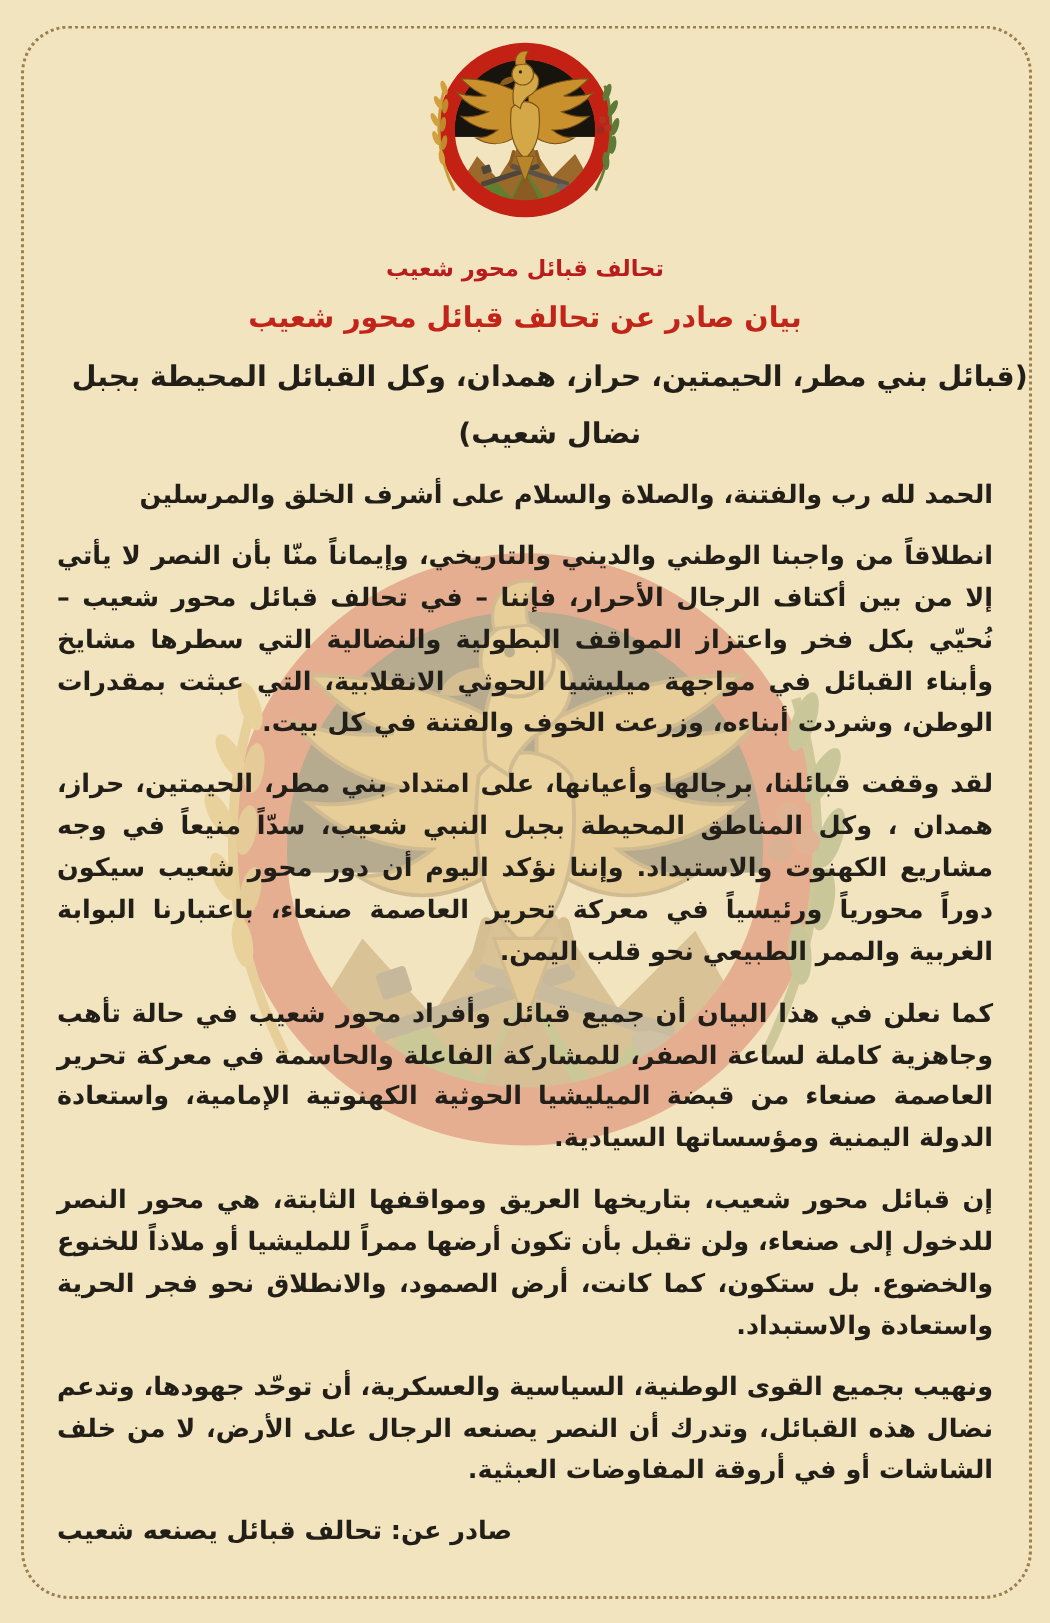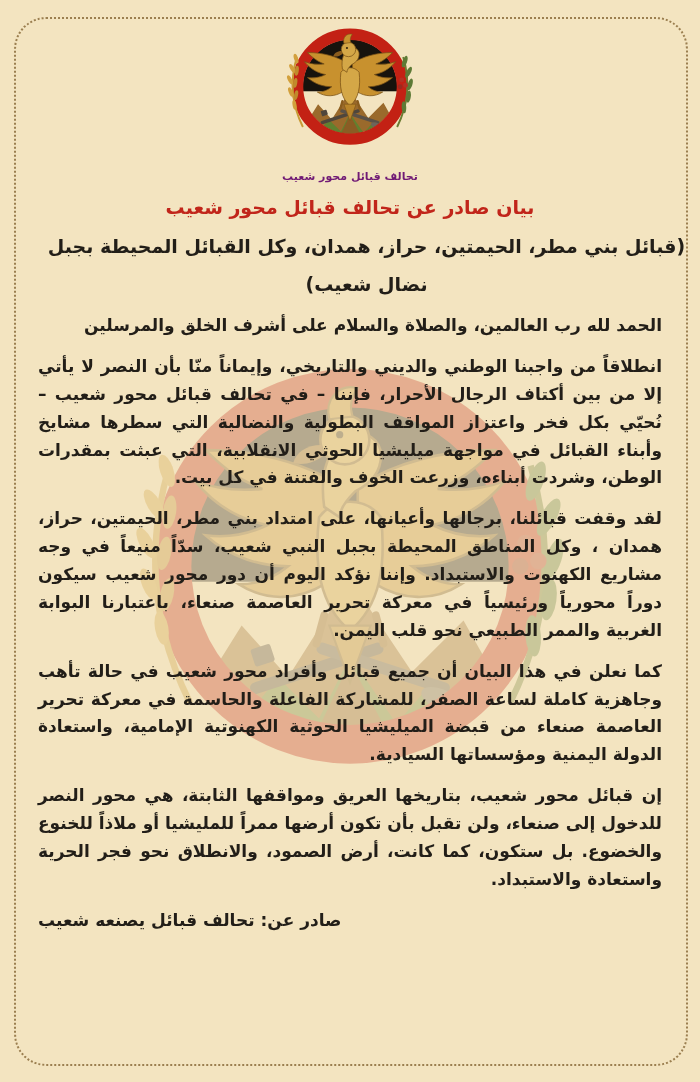--- a/index.html
+++ b/index.html
@@ -32,23 +32,23 @@
     z-index:2;
     direction:rtl;
   }
   .emblem-wrap {
     padding-top:13px;
     text-align:center;
   }
   .emblem-main { width:152px; height:152px; display:inline-block; }
   .emblem-tagline {
     text-align:center;
-    font-size:11px;
+    font-size:15px;
     font-weight:700;
-    color:#701a75;
+    color:#b91c1c;
     margin-top:1px;
   }
   .main-title {
     margin-top:13px;
     text-align:center;
     font-size:19px;
     font-weight:800;
     color:#c1251a;
     letter-spacing:0;
   }
@@ -158,22 +158,23 @@
   </div>
 
   <h1 class="main-title">بيان صادر عن تحالف قبائل محور شعيب</h1>
 
   <div class="subtitle">
     <span class="sub-line">(قبائل بني مطر، الحيمتين، حراز، همدان، وكل القبائل المحيطة بجبل</span>
     <span class="sub-line">نضال شعيب)</span>
   </div>
 
   <div class="body-text">
-    <p>الحمد لله رب العالمين، والصلاة والسلام على أشرف الخلق والمرسلين</p>
+    <p>الحمد لله رب والفتنة، والصلاة والسلام على أشرف الخلق والمرسلين</p>
     <p>انطلاقاً من واجبنا الوطني والديني والتاريخي، وإيماناً منّا بأن النصر لا يأتي إلا من بين أكتاف الرجال الأحرار، فإننا – في تحالف قبائل محور شعيب – نُحيّي بكل فخر واعتزاز المواقف البطولية والنضالية التي سطرها مشايخ وأبناء القبائل في مواجهة ميليشيا الحوثي الانقلابية، التي عبثت بمقدرات الوطن، وشردت أبناءه، وزرعت الخوف والفتنة في كل بيت.</p>
     <p>لقد وقفت قبائلنا، برجالها وأعيانها، على امتداد بني مطر، الحيمتين، حراز، همدان ، وكل المناطق المحيطة بجبل النبي شعيب، سدّاً منيعاً في وجه مشاريع الكهنوت والاستبداد. وإننا نؤكد اليوم أن دور محور شعيب سيكون دوراً محورياً ورئيسياً في معركة تحرير العاصمة صنعاء، باعتبارنا البوابة الغربية والممر الطبيعي نحو قلب اليمن.</p>
     <p>كما نعلن في هذا البيان أن جميع قبائل وأفراد محور شعيب في حالة تأهب وجاهزية كاملة لساعة الصفر، للمشاركة الفاعلة والحاسمة في معركة تحرير العاصمة صنعاء من قبضة الميليشيا الحوثية الكهنوتية الإمامية، واستعادة الدولة اليمنية ومؤسساتها السيادية.</p>
     <p>إن قبائل محور شعيب، بتاريخها العريق ومواقفها الثابتة، هي محور النصر للدخول إلى صنعاء، ولن تقبل بأن تكون أرضها ممراً للمليشيا أو ملاذاً للخنوع والخضوع. بل ستكون، كما كانت، أرض الصمود، والانطلاق نحو فجر الحرية واستعادة والاستبداد.</p>
+    <p>ونهيب بجميع القوى الوطنية، السياسية والعسكرية، أن توحّد جهودها، وتدعم نضال هذه القبائل، وتدرك أن النصر يصنعه الرجال على الأرض، لا من خلف الشاشات أو في أروقة المفاوضات العبثية.</p>
   </div>
 
   <div class="issued-by">صادر عن: تحالف قبائل يصنعه شعيب</div>
 
 </div>
 
 </body></html>

